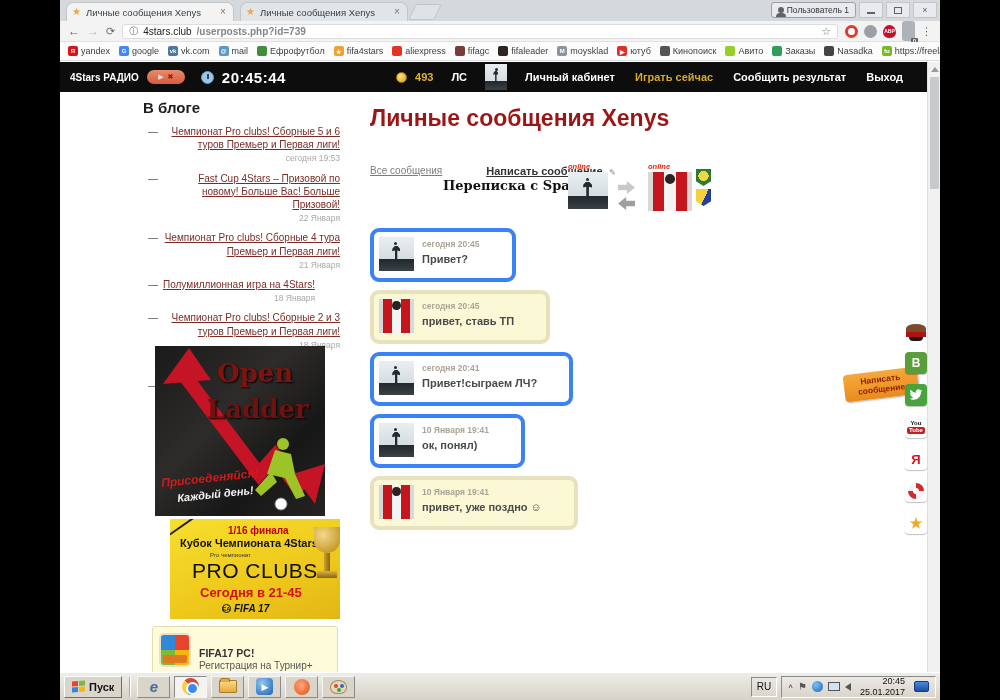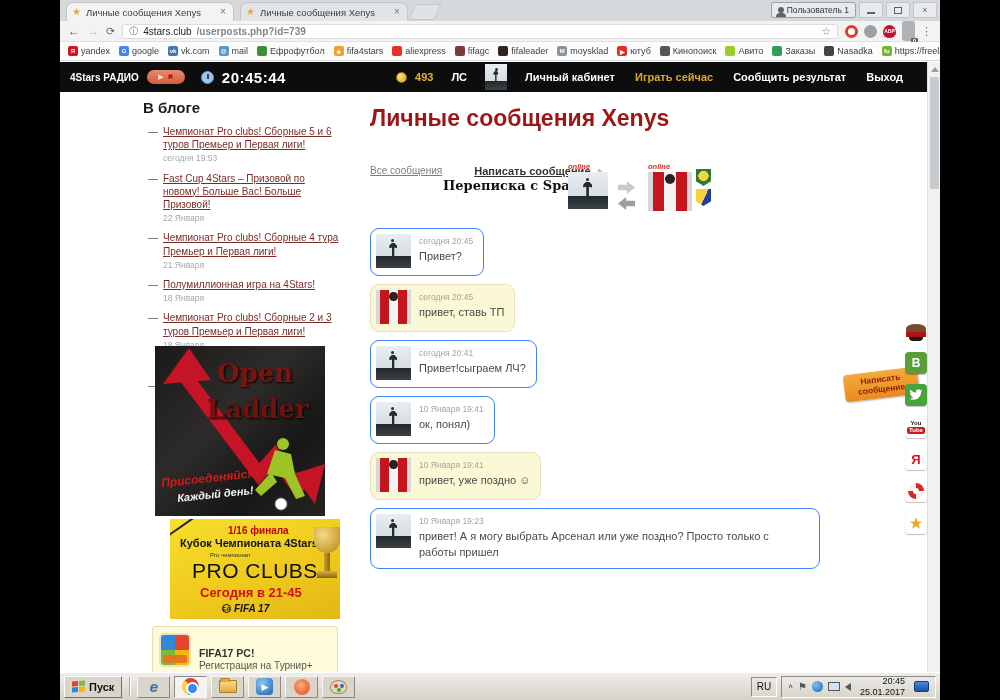--- a/index.html
+++ b/index.html
@@ -74,21 +74,21 @@
   .hnav{display:flex;gap:20px;margin-right:14px;}
   .hnav .nl{font-size:11px;font-weight:bold;color:#fff;cursor:pointer;}
   .hnav .nl.gold{color:#d9a927;}
 
   .vscroll{position:absolute;top:1px;right:0;width:13px;height:610px;background:#f1f1f1;border-left:1px solid #e0e0e0;}
   .vthumb{position:absolute;top:15px;left:2px;width:9px;height:112px;background:#c8cbce;border-radius:1px;}
   .varrow{position:absolute;top:5px;left:3px;width:0;height:0;border-left:4px solid transparent;
           border-right:4px solid transparent;border-bottom:5px solid #9a9da0;}
 
   .blog-head{position:absolute;left:83px;top:38px;font-size:15px;font-weight:bold;color:#1d1d1d;}
-  .blog-list{position:absolute;left:88px;top:64px;width:192px;}
+  .blog-list{position:absolute;left:88px;top:64px;width:192px;text-align:right;}
   .bitem{margin-bottom:7px;display:flex;gap:5px;font-size:10px;line-height:1.32;}
   .bitem::before{content:"—";color:#555;flex:0 0 auto;}
   .blink{color:#7b2c26;text-decoration:underline;cursor:pointer;}
   .bdate{color:#a8a8a8;font-size:8.5px;margin-top:2px;}
   .goblog{position:absolute;left:88px;top:318px;font-size:11px;display:flex;gap:5px;}
   .goblog::before{content:"—";color:#555;}
   .goblog a{color:#333;font-weight:bold;text-decoration:underline;cursor:pointer;}
 
   
   .ladder{position:absolute;left:95px;top:285px;width:170px;height:170px;overflow:hidden;
@@ -122,21 +122,21 @@
            border:1px solid #e4dfb0;border-radius:3px;display:flex;gap:8px;padding:6px;}
   .fbadge{width:32px;height:34px;flex:0 0 auto;border-radius:5px;overflow:hidden;position:relative;
           background:conic-gradient(#e4452c 0 25%,#f6b60e 0 50%,#7eb93c 0 75%,#2f89d8 0);border:2px solid #e9e2c2;}
   .fbadge::after{content:"";position:absolute;left:2px;bottom:2px;right:2px;height:8px;background:#e07820;border-radius:2px;}
   .ftitle{font-size:10.5px;font-weight:bold;color:#333;margin-top:14px;}
   .fline{font-size:10px;color:#555;margin-top:1px;}
   .flink{font-size:12px;font-weight:bold;color:#cc1111;text-decoration:underline;margin-top:1px;cursor:pointer;}
 
   
   .m-title{position:absolute;left:310px;top:44px;font-size:23px;font-weight:bold;color:#9e1515;}
-  .m-links{position:absolute;left:310px;top:100px;display:flex;gap:32px;align-items:center;}
+  .m-links{position:absolute;left:310px;top:100px;display:flex;gap:44px;align-items:center;}
   .all-link{font-size:10px;color:#7d7d7d;text-decoration:underline;cursor:pointer;}
   .write-link{font-size:11px;font-weight:bold;color:#333;text-decoration:underline;cursor:pointer;}
   .write-ic{font-size:8px;color:#888;margin-left:2px;}
   .conv-title{position:absolute;left:383px;top:117px;font-family:"DejaVu Serif",serif;font-size:13px;font-weight:bold;color:#111;}
 
   .avwrap{position:absolute;width:46px;}
   .avwrap .online{font-size:7.5px;font-weight:bold;color:#e02a1a;font-style:italic;margin-bottom:1px;}
   .av{position:relative;overflow:hidden;}
   .av-xenys{background:linear-gradient(180deg,#e9eef1 0%,#d4dde1 66%,#23292d 66%,#3a4246 100%);}
   .av-xenys::before{content:"";position:absolute;left:44%;top:16%;width:3px;height:3px;border-radius:50%;background:#23292d;}
@@ -147,21 +147,21 @@
   .exch{position:absolute;left:558px;top:120px;display:flex;flex-direction:column;gap:3px;}
   .arrow{width:17px;height:13px;background:#c9c9c9;
          clip-path:polygon(0 28%,52% 28%,52% 0,100% 50%,52% 100%,52% 72%,0 72%);}
   .arrow.left{transform:scaleX(-1);background:#9f9f9f;}
   .clubbadges{position:absolute;left:636px;top:108px;display:flex;flex-direction:column;gap:3px;}
   .shield{width:15px;height:17px;clip-path:polygon(0 0,100% 0,100% 72%,50% 100%,0 72%);}
   .shield.s1{background:radial-gradient(circle at 50% 40%,#f1d545 40%,#2d7a33 41%);}
   .shield.s2{background:linear-gradient(115deg,#f4d23a 55%,#20409a 55%);}
 
   .chat{position:absolute;left:310px;top:167px;display:flex;flex-direction:column;align-items:flex-start;gap:8px;}
-  .bubble{display:flex;gap:8px;padding:5px 10px 7px 5px;border:1px solid #3b82f6;border-radius:9px;background:#fff;}
+  .bubble{display:flex;gap:8px;padding:5px 32px 7px 5px;border:4px solid #3b82f6;border-radius:9px;background:#fff;font-weight:bold;}
   .bubble.spark{background:#fbf8d6;border-color:#e7e2bd;}
   .bubble .av{width:35px;height:34px;flex:0 0 auto;}
   .btime{font-size:8.5px;color:#aba396;margin-top:2px;}
   .btext{font-size:11px;color:#4a4a4a;margin-top:3px;max-width:390px;line-height:1.45;}
 
   
   .ribbon{position:absolute;right:22px;top:310px;width:74px;height:27px;z-index:1;
           background:linear-gradient(#f4a93c,#e98b1e);border-radius:4px;transform:rotate(-7deg);
           display:flex;align-items:center;justify-content:center;text-align:center;
           font-size:8.5px;font-weight:bold;color:#8f1d00;line-height:1.1;box-shadow:1px 1px 2px rgba(0,0,0,.35);}
@@ -511,27 +511,20 @@
             <div class="btext">ок, понял)</div>
           </div>
         </div>
           <div class="bubble spark">
           <div class="av av-spark"></div>
           <div>
             <div class="btime">10 Января 19:41</div>
             <div class="btext">привет, уже поздно ☺</div>
           </div>
         </div>
-          <div class="bubble xenys">
-          <div class="av av-xenys"></div>
-          <div>
-            <div class="btime">10 Января 19:23</div>
-            <div class="btext">привет! А я могу выбрать Арсенал или уже поздно? Просто только с работы пришел</div>
-          </div>
-        </div>
         </div>
 
     <div class="ribbon">Написать сообщение</div>
     <div class="social">
       <div class="sic cap">
         <span class="crown"></span>
             <span class="band"></span>
             <span class="visor"></span>
       </div>
       <div class="sic vkic">B</div>

